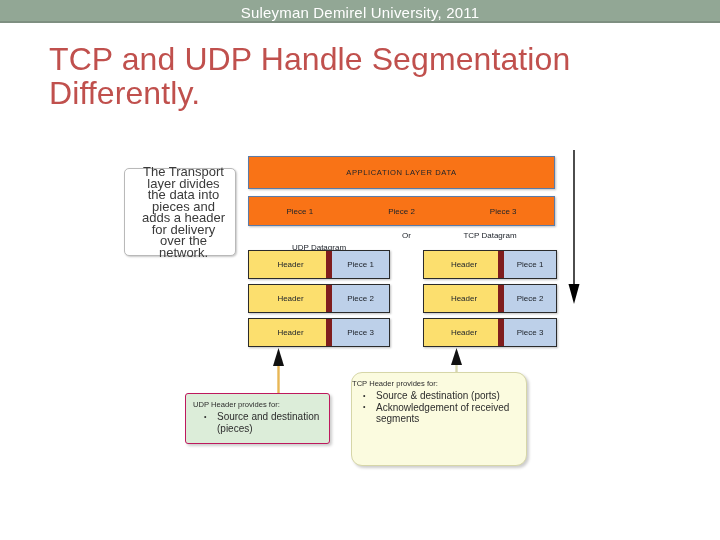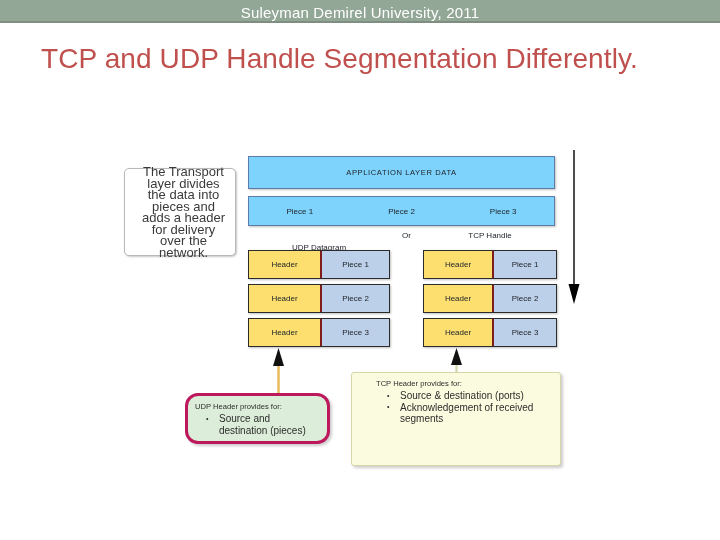--- a/index.html
+++ b/index.html
@@ -39,24 +39,24 @@
     position: absolute;
     left: 0; top: 21px;
     width: 720px;
     height: 2px;
     background: #7e8f81;
   }
 
   
   #slide-title {
     position: absolute;
-    left: 41px;
+    left: 49px;
     top: 42px;
     width: 620px;
-    font-size: 28px;
+    font-size: 32px;
     line-height: 34px;
     color: #c0504d;
     font-weight: normal;
     letter-spacing: .1px;
   }
 
   
   #diagram {
     position: absolute;
     left: 0;
@@ -82,21 +82,21 @@
   #transport-note-text {
     font-size: 13px;
     line-height: 11.5px;
     color: #3a3a3a;
     text-align: center;
     margin-left: 7px;
   }
 
   
   .databar {
-    background: #7dd3fc;
+    background: #f97316;
     border: 1px solid #5b7ba8;
     box-shadow: 1px 1px 2px rgba(0,0,0,.25);
   }
   #app-layer-data {
     left: 248px; top: 16px;
     width: 307px; height: 33px;
     display: flex; align-items: center; justify-content: center;
   }
   #app-layer-data-label {
     font-size: 7.6px;
@@ -131,21 +131,22 @@
     height: 27px;
     display: flex;
     border: 1px solid #2b2b2b;
     box-shadow: 1px 1px 2px rgba(0,0,0,.25);
     background: #ffffff;
   }
   .seg-header {
     background: #fcdf6e;
     display: flex; align-items: center; justify-content: center;
     font-size: 8px; color: #20252c;
-    border-right: 2px solid #7f1d1d;
+    border-right: 6px solid #7f1d1d;
+    padding-left: 6px;
   }
   .seg-piece {
     background: #bdd0e9;
     flex: 1 1 0;
     display: flex; align-items: center; justify-content: center;
     font-size: 8px; color: #20252c;
   }
   #udp-rows { left: 248px; top: 110px; width: 142px; }
   #tcp-rows { left: 423px; top: 110px; width: 134px; }
   #udp-rows .segrow { margin-bottom: 5px; }
@@ -154,33 +155,33 @@
   #tcp-rows .seg-header { width: 68px; }
 
   
   #flow-arrow { left: 566px; top: 10px; width: 16px; height: 155px; }
 
   
   #udp-callout {
     left: 185px; top: 253px;
     width: 145px; height: 51px;
     background: #dcedd9;
-    border: 3px solid #be185d;
-    border-radius: 13px;
+    border: 1px solid #be185d;
+    border-radius: 3px;
     box-shadow: 2px 2px 3px rgba(0,0,0,.2);
     padding: 6px 7px;
   }
   #tcp-callout {
     left: 351px; top: 232px;
-    width: 210px; height: 94px;
+    width: 176px; height: 94px;
     background: #fbfbdf;
     border: 1px solid #d6d6a8;
-    border-radius: 3px;
+    border-radius: 11px;
     box-shadow: 2px 2px 3px rgba(0,0,0,.2);
-    padding: 6px 24px;
+    padding: 6px 0;
   }
   .callout-title {
     font-size: 7.6px;
     color: #2d2d2d;
     margin-bottom: 2px;
   }
   .callout-list {
     margin: 0;
     padding: 0 0 0 11px;
     list-style: none;
@@ -225,21 +226,21 @@
   </div>
 
   <div id="pieces-bar" class="abs databar">
     <span class="piece-cell">Piece 1</span>
     <span class="piece-cell">Piece 2</span>
     <span class="piece-cell">Piece 3</span>
   </div>
 
   <div id="udp-caption" class="abs caption">UDP Datagram</div>
   <div id="or-caption" class="abs caption">Or</div>
-  <div id="tcp-caption" class="abs caption">TCP Handle</div>
+  <div id="tcp-caption" class="abs caption">TCP Datagram</div>
 
   <div id="udp-rows" class="abs">
     <div class="segrow">
       <div class="seg-header">Header</div>
       <div class="seg-piece">Piece 1</div>
     </div>
     <div class="segrow">
       <div class="seg-header">Header</div>
       <div class="seg-piece">Piece 2</div>
     </div>

